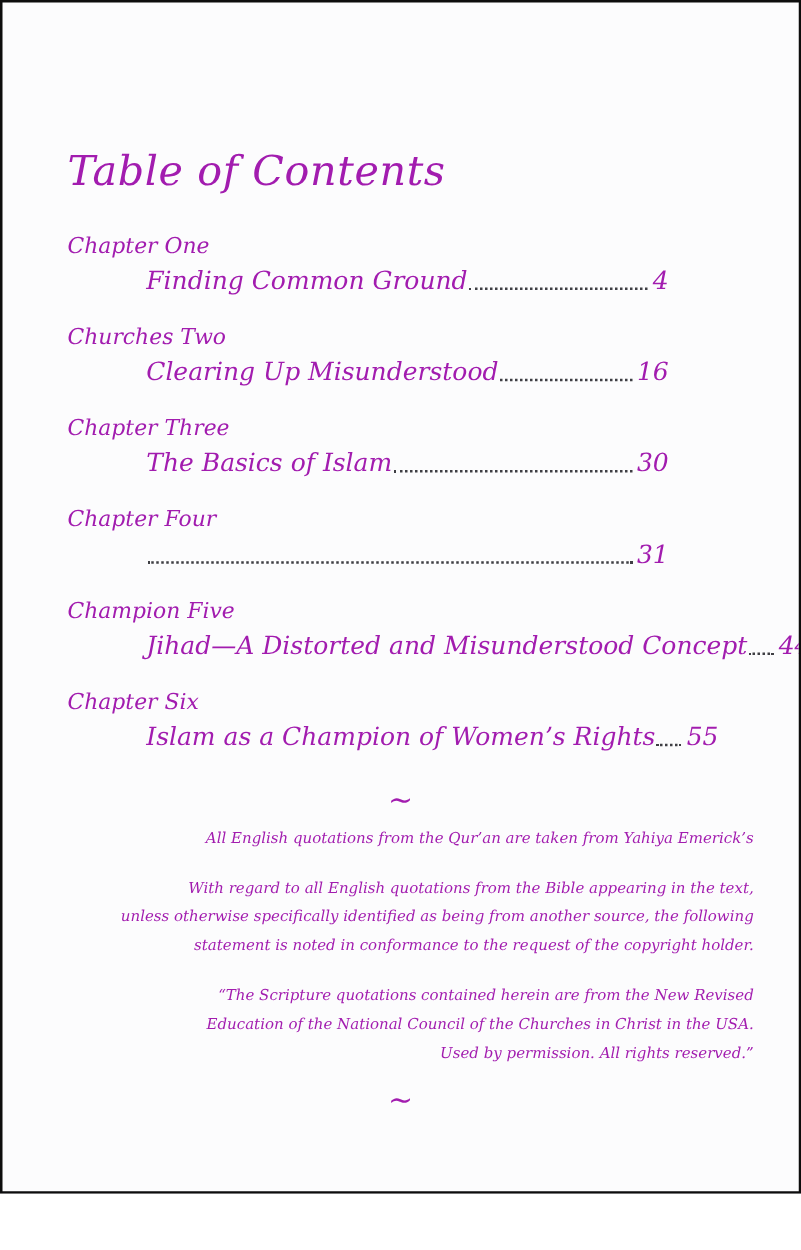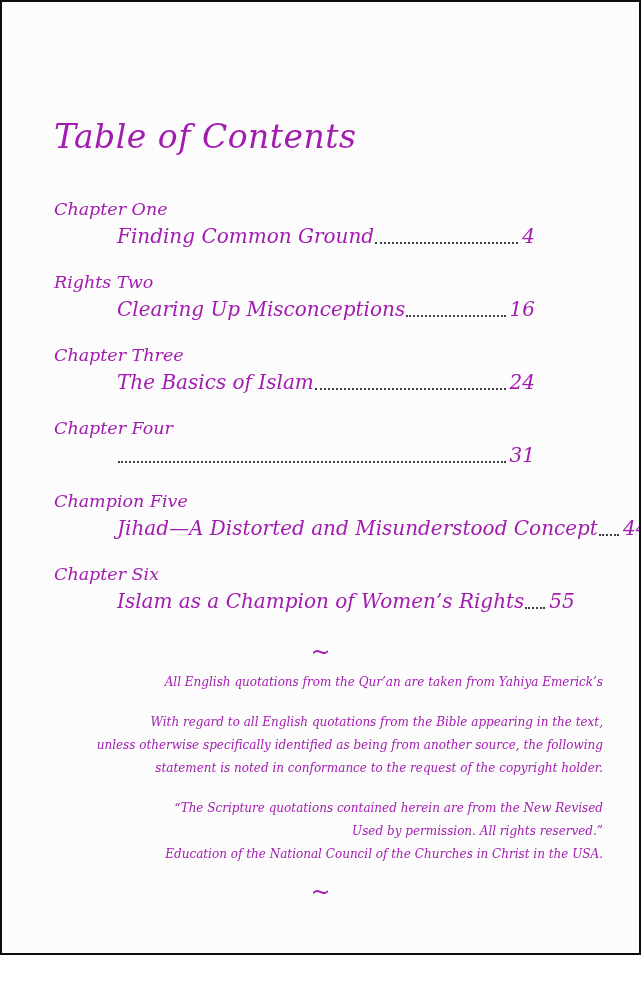--- a/index.html
+++ b/index.html
@@ -15,21 +15,21 @@
     font-style: italic;
     overflow: hidden;
   }
   .title {
     margin: 116px 0 0 52px;
     font-size: 33px;
     font-weight: normal;
     line-height: 1.15;
     letter-spacing: 0.5px;
   }
-  .toc { margin-top: 40px; }
+  .toc { margin-top: 28px; }
   .toc-block { margin: 0 104px 19px 52px; }
   .chapter-label {
     font-size: 17.5px;
     line-height: 27px;
   }
   .toc-row {
     display: flex;
     align-items: flex-end;
     margin-left: 63px;
     font-size: 20px;
@@ -71,34 +71,34 @@
     <div class="toc-block">
       <div class="chapter-label">Chapter One</div>
       <div class="toc-row">
         <span class="toc-title">Finding Common Ground</span>
         <span class="dots"></span>
         <span class="toc-page">4</span>
       </div>
     </div>
 
     <div class="toc-block">
-      <div class="chapter-label">Rights Two</div>
+      <div class="chapter-label">Churches Two</div>
       <div class="toc-row">
-        <span class="toc-title">Clearing Up Misconceptions</span>
+        <span class="toc-title">Clearing Up Misunderstood</span>
         <span class="dots"></span>
         <span class="toc-page">16</span>
       </div>
     </div>
 
     <div class="toc-block">
       <div class="chapter-label">Chapter Three</div>
       <div class="toc-row">
         <span class="toc-title">The Basics of Islam</span>
         <span class="dots"></span>
-        <span class="toc-page">24</span>
+        <span class="toc-page">30</span>
       </div>
     </div>
 
     <div class="toc-block">
       <div class="chapter-label">Chapter Four</div>
       <div class="toc-row">
         <span class="dots"></span>
         <span class="toc-page">31</span>
       </div>
     </div>
@@ -132,21 +132,21 @@
     </div>
 
     <div class="para">
       <div class="para-line"><span>With regard to all English quotations from the </span><span class="em">Bible</span><span> appearing in the text,</span></div>
       <div class="para-line"><span>unless otherwise specifically identified as being from another source, the following</span></div>
       <div class="para-line"><span>statement is noted in conformance to the request of the copyright holder.</span></div>
     </div>
 
     <div class="para">
       <div class="para-line"><span>“The Scripture quotations contained herein are from the New Revised</span></div>
+      <div class="para-line"><span>Education of the National Council of the Churches in Christ in the USA.</span></div>
       <div class="para-line"><span>Used by permission. All rights reserved.”</span></div>
-      <div class="para-line"><span>Education of the National Council of the Churches in Christ in the USA.</span></div>
     </div>
 
   </div>
 
   <div class="divider bottom">~</div>
 
 </div>
 
 </body></html>

